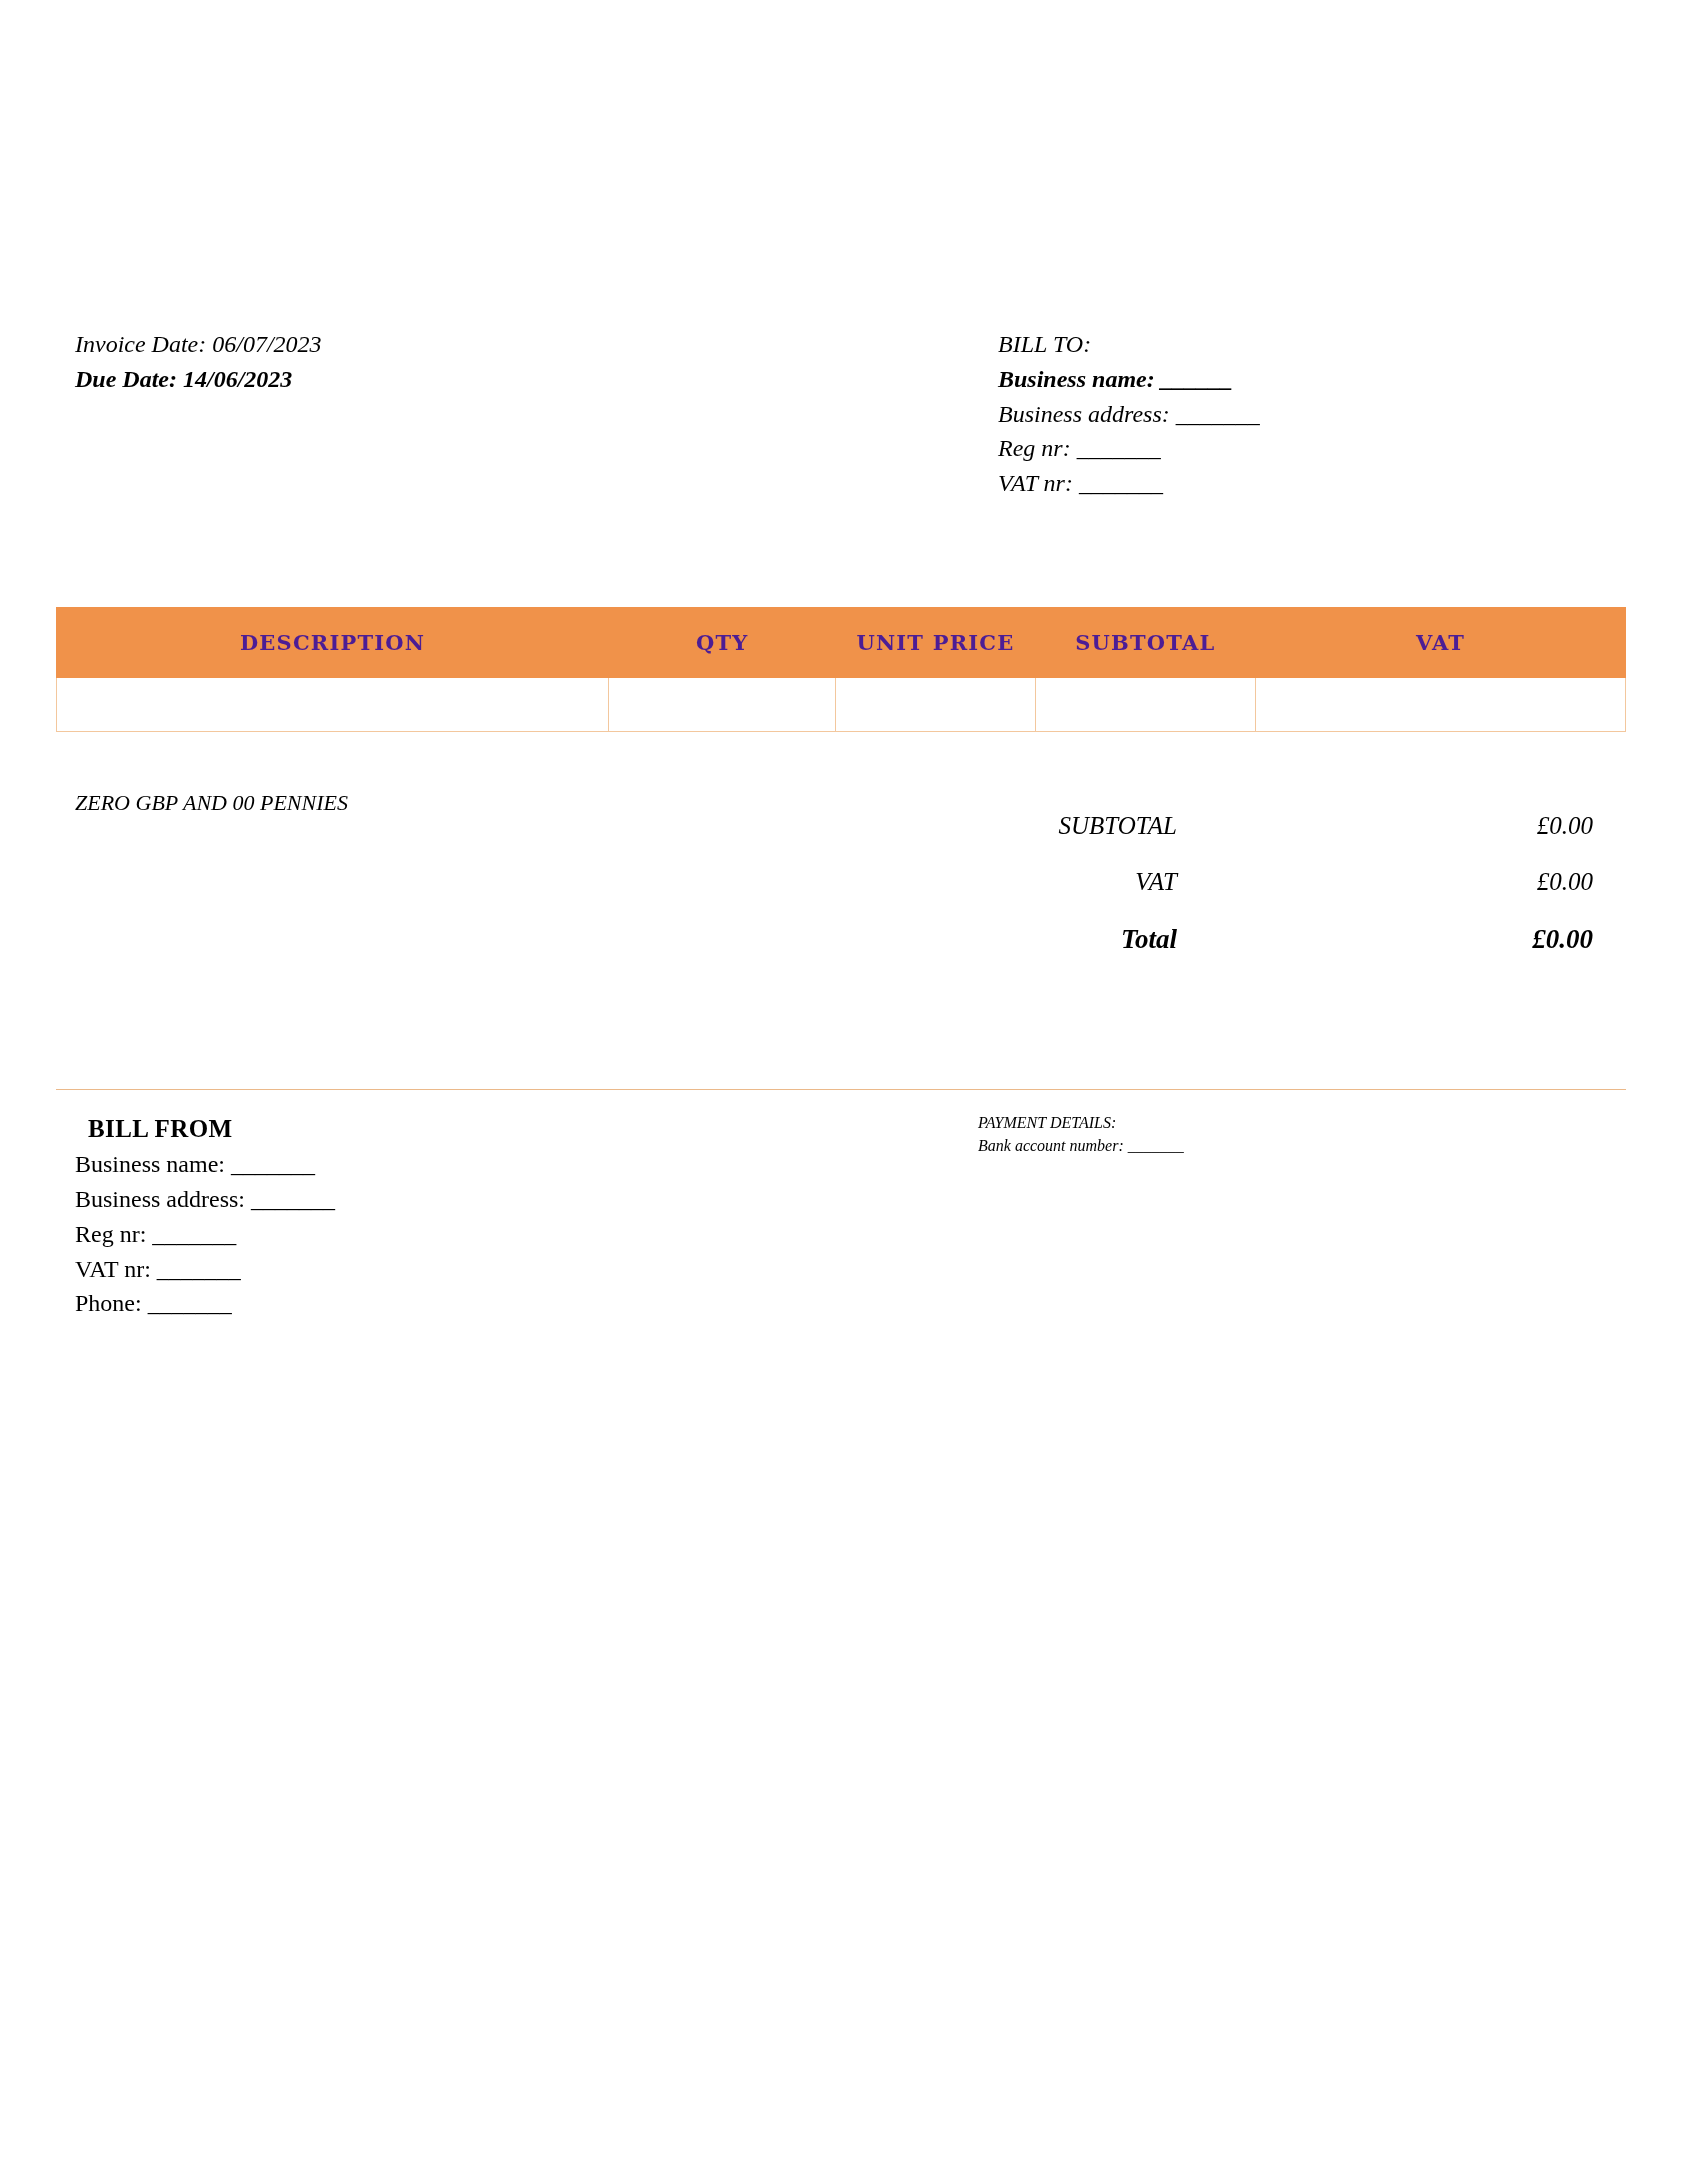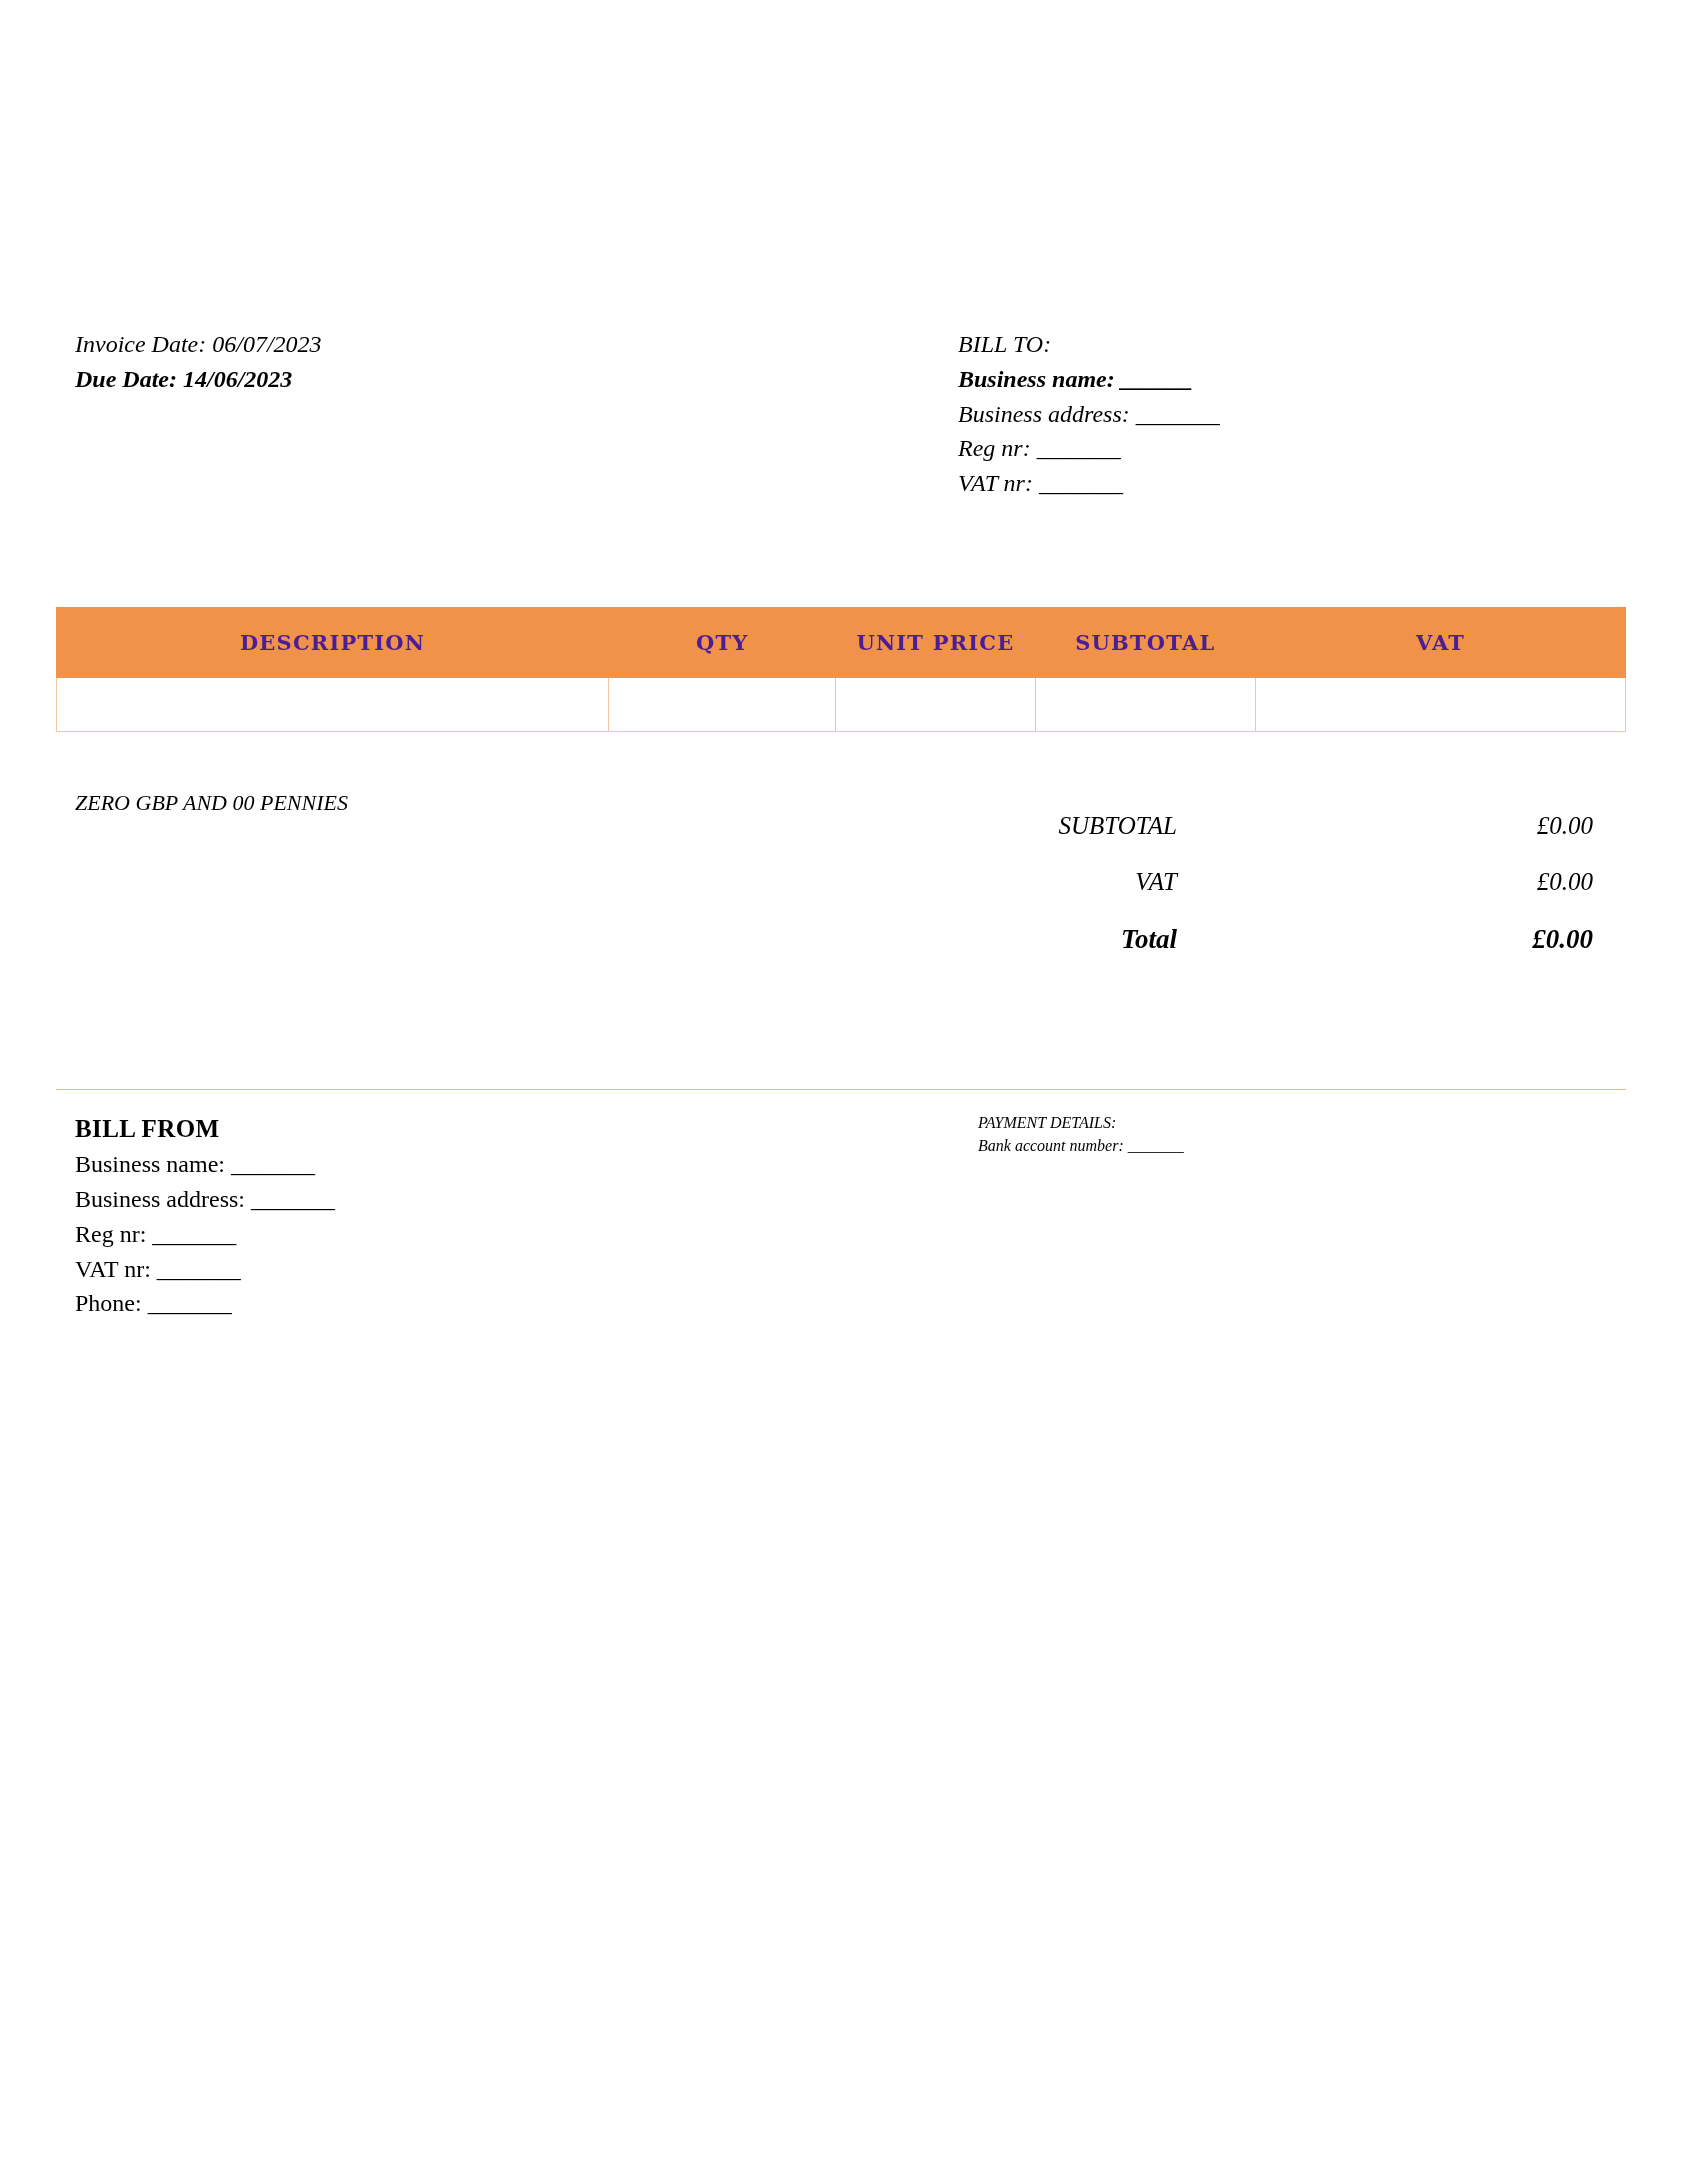--- a/index.html
+++ b/index.html
@@ -64,21 +64,21 @@
     top: 0;
     font-size: 24px;
     font-style: italic;
     line-height: 1.45;
   }
   .meta-left .due {
     font-weight: bold;
   }
   .meta-right {
     position: absolute;
-    left: 958px;
+    left: 998px;
     top: 0;
     font-size: 24px;
     font-style: italic;
     line-height: 1.45;
   }
   .meta-right .bold {
     font-weight: bold;
   }
 
   
@@ -167,20 +167,21 @@
     position: absolute;
     left: 75px;
     top: 1111px;
     font-size: 24px;
     line-height: 1.45;
   }
   .bill-from .heading {
     font-weight: bold;
     font-size: 25px;
     letter-spacing: 0.4px;
+    margin-left: 13px;
   }
   .payment {
     position: absolute;
     left: 978px;
     top: 1111px;
     font-size: 16px;
     font-style: italic;
     line-height: 1.45;
   }
 </style>

